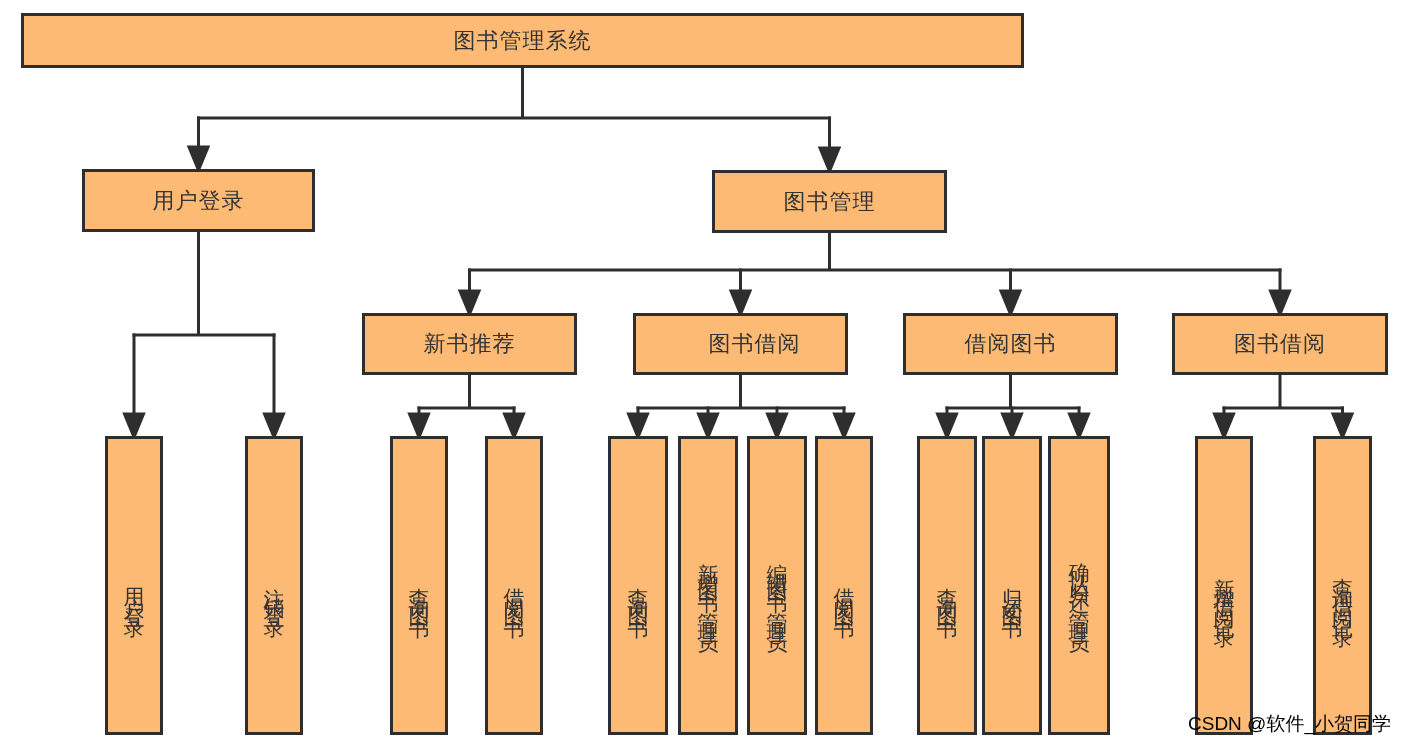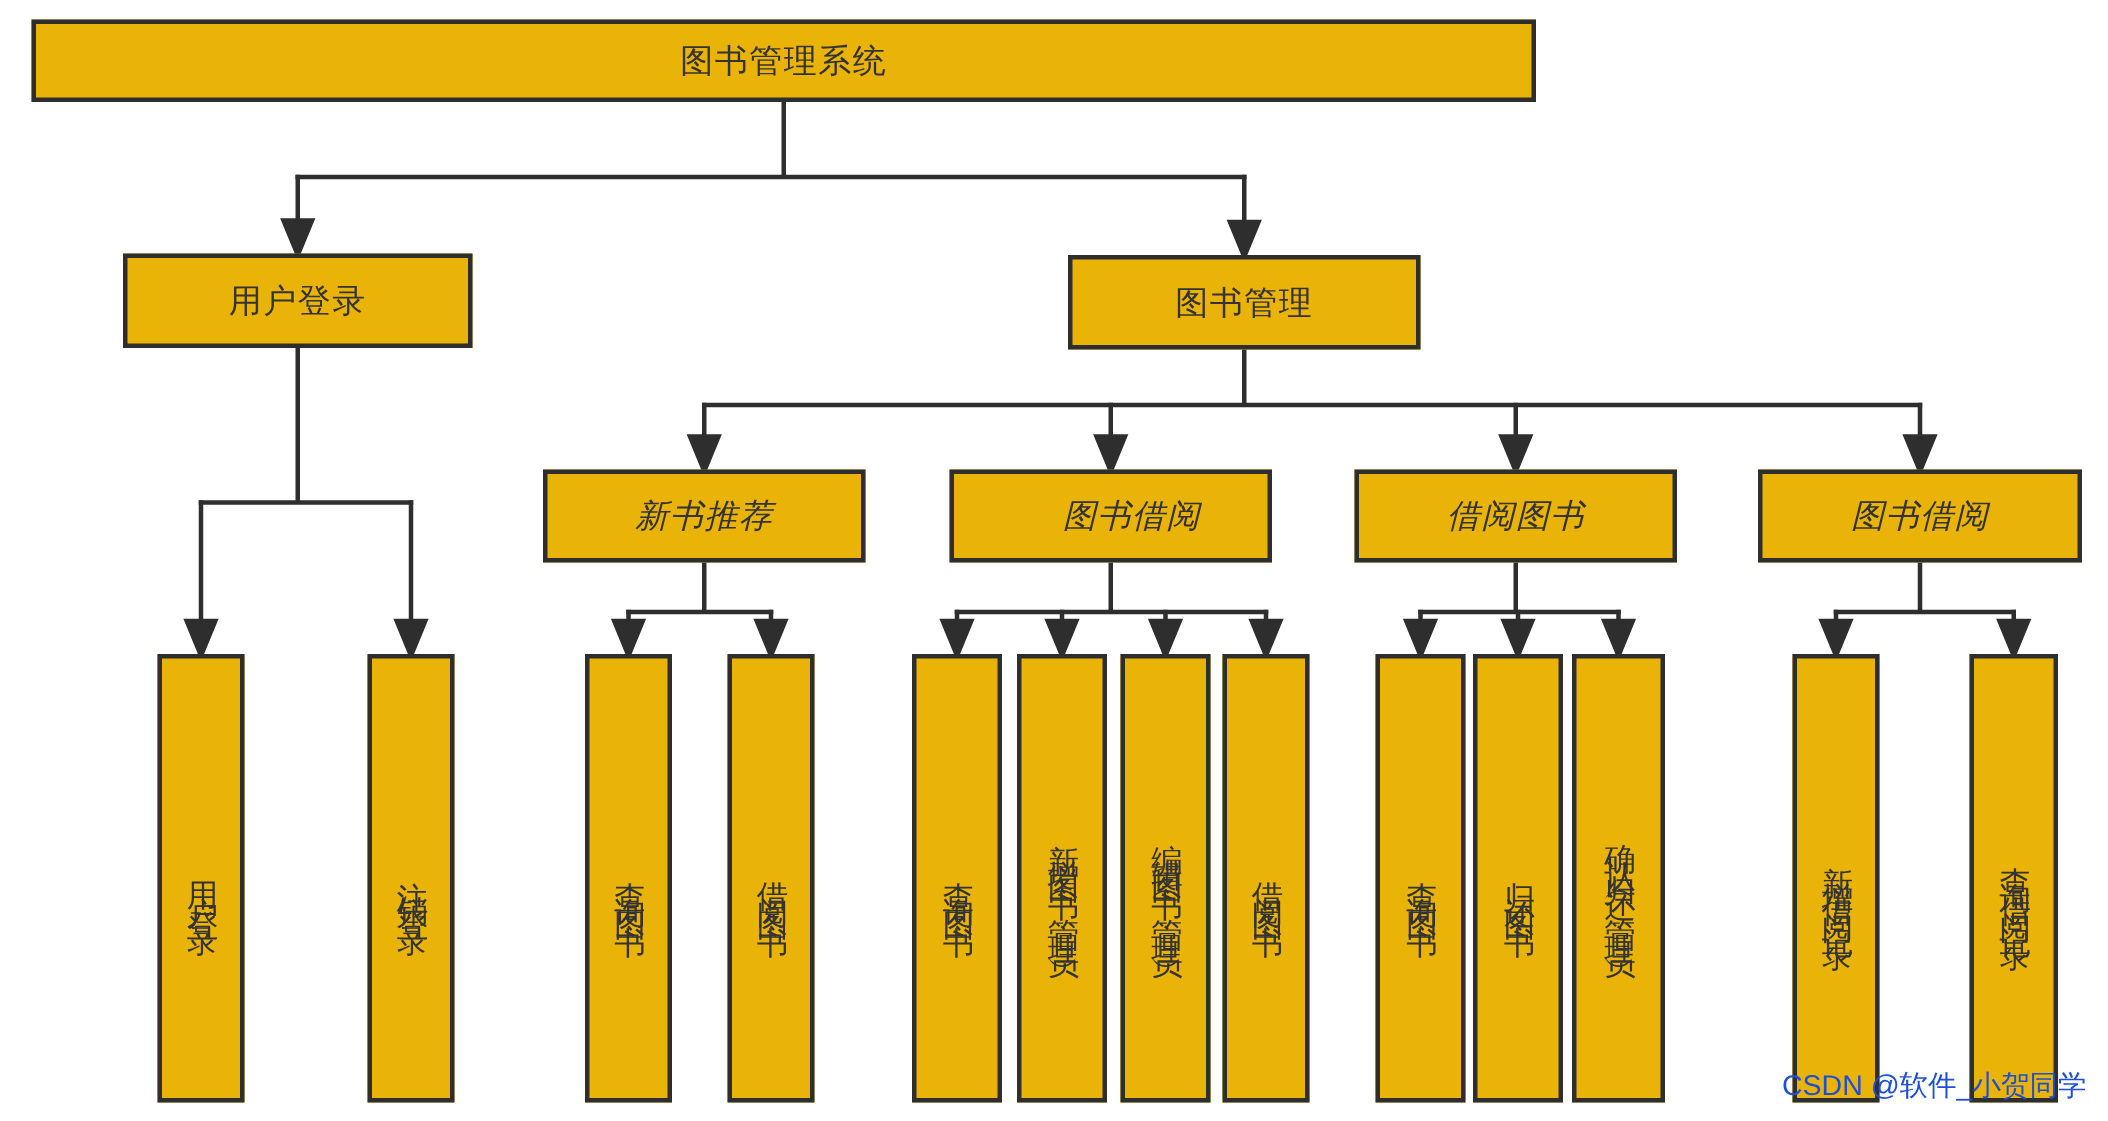--- a/index.html
+++ b/index.html
@@ -7,46 +7,46 @@
     position:relative;
     width:1405px;height:747px;
     background:#ffffff;
     font-family:"Liberation Sans","DejaVu Sans",sans-serif;
     overflow:hidden;
   }
   .wires{position:absolute;left:0;top:0;width:1405px;height:747px;z-index:1;}
   .node{
     position:absolute;
     box-sizing:border-box;
-    background:#eab308;
+    background:#fdba74;
     border:3px solid #2e2e2e;
     color:#333333;
     display:flex;align-items:center;justify-content:center;
     z-index:2;
   }
   .node-h{font-size:22px;letter-spacing:1px;}
   .node-root{left:21px;top:13px;width:1003px;height:55px;}
   .node-l2a{left:82px;top:169px;width:233px;height:63px;}
   .node-l2b{left:712px;top:170px;width:235px;height:63px;font-family:Liberation Serif, serif;}
-  .node-l3{top:313px;height:62px;font-style:italic;}
+  .node-l3{top:313px;height:62px;}
   .leaf{top:436px;height:299px;}
   .leaf .vtext{
     writing-mode:vertical-rl;
     text-orientation:mixed;
     font-size:21px;
     letter-spacing:10px;
     margin-bottom:-10px;
     white-space:nowrap;
     color:#333333;
   }
   .watermark{
     position:absolute;
     left:1188px;top:711px;
     font-size:19px;
-    color:#1d4ed8;
+    color:#000000;
     z-index:3;
     white-space:nowrap;
   }
 </style>
 </head>
 <body>
 
 <div class="stage">
 
   <svg class="wires" viewBox="0 0 1405 747">

